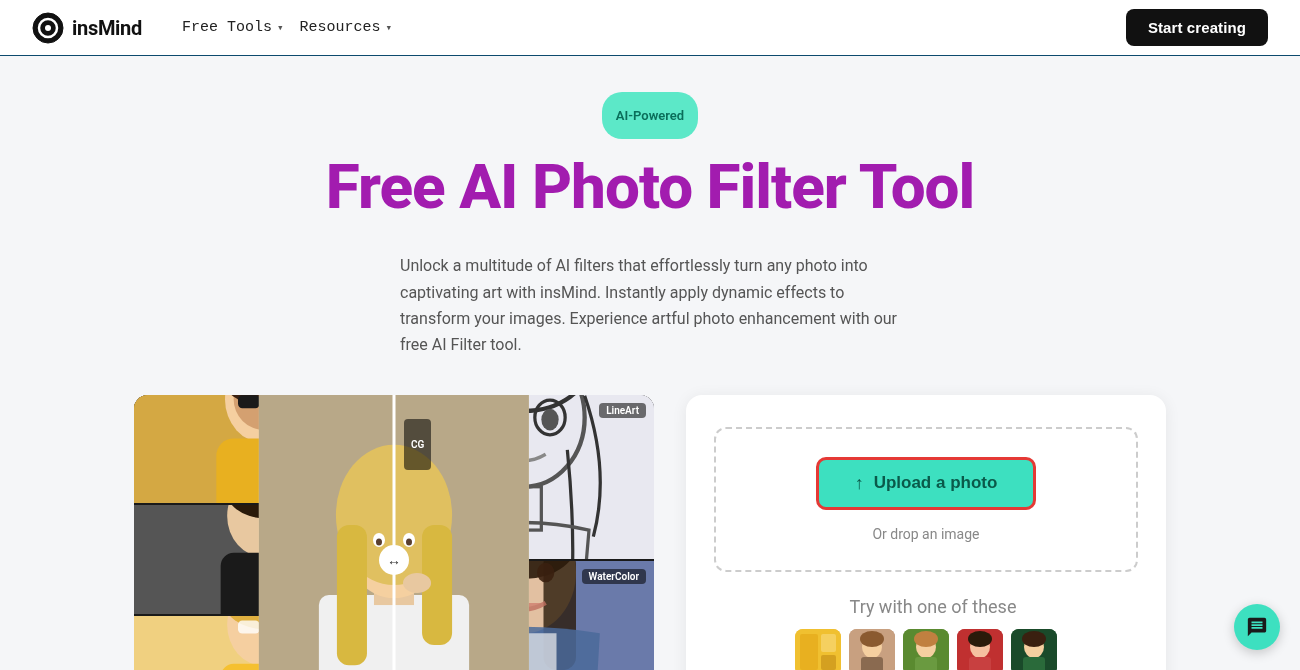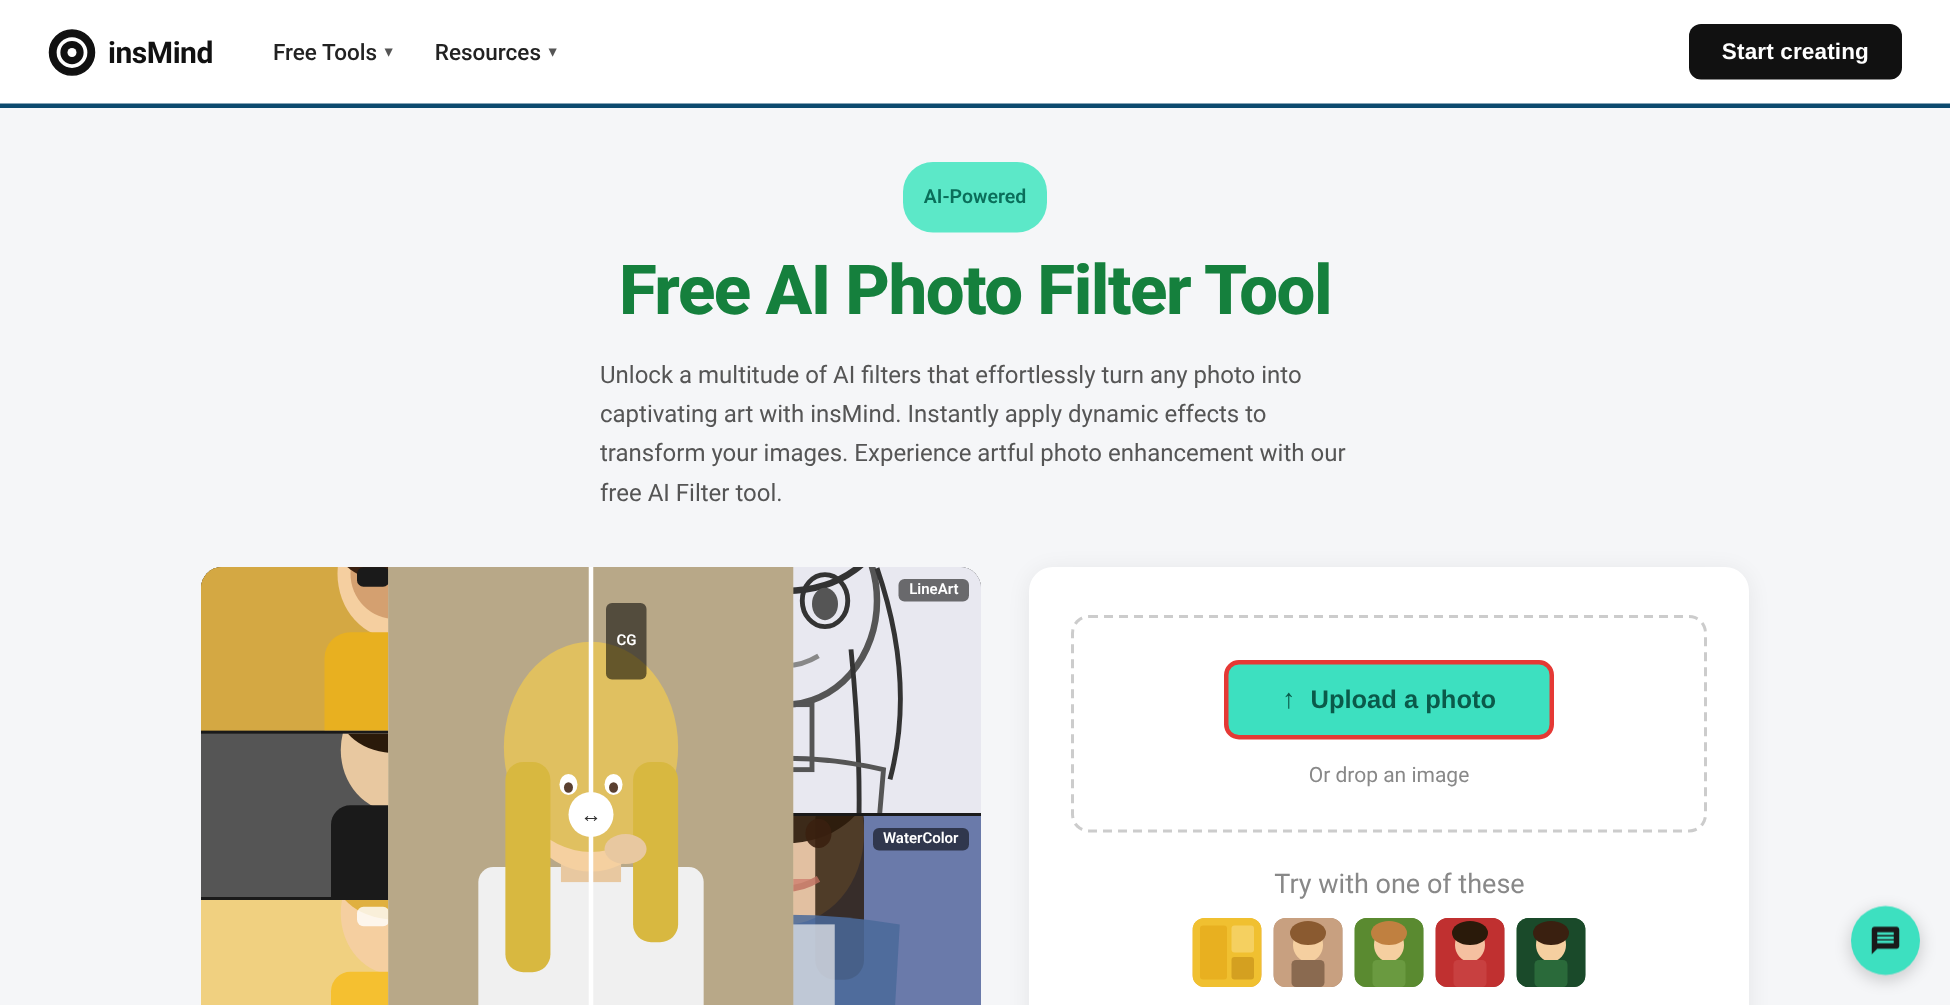--- a/index.html
+++ b/index.html
@@ -11,22 +11,22 @@
       overflow: hidden;
     }
 
     
     .navbar {
       display: flex;
       align-items: center;
       justify-content: space-between;
       background: #fff;
       padding: 0 32px;
-      height: 72px;
-      border-bottom: 3px solid #0c4a6e;
+      height: 56px;
+      border-bottom: 1px solid #0c4a6e;
       position: relative;
       z-index: 10;
     }
     .navbar-logo {
       display: flex;
       align-items: center;
       gap: 8px;
     }
     .logo-icon {
       width: 32px;
@@ -34,22 +34,23 @@
     }
     .logo-text {
       font-size: 20px;
       font-weight: 700;
       color: #111;
       letter-spacing: -0.3px;
     }
     .navbar-links {
       display: flex;
       align-items: center;
-      gap: 28px;
+      gap: 16px;
       margin-left: 40px;
+      font-family: Liberation Mono, monospace;
     }
     .navbar-left {
       display: flex;
       align-items: center;
     }
     .nav-link {
       font-size: 15px;
       color: #222;
       display: flex;
       align-items: center;
@@ -87,26 +88,26 @@
       color: #0a6e5a;
       font-size: 13px;
       font-weight: 600;
       padding: 16px 14px;
       border-radius: 20px;
       margin-bottom: 14px;
       display: inline-block;
     }
 
     .page-title {
-      font-size: 46px;
+      font-size: 62px;
       font-weight: 800;
-      color: #15803d;
+      color: #a21caf;
       text-align: center;
       line-height: 1.1;
-      margin-bottom: 17px;
+      margin-bottom: 32px;
       letter-spacing: -1px;
     }
 
     .page-description {
       font-size: 16px;
       color: #555;
       text-align: left;
       max-width: 500px;
       line-height: 1.65;
       margin-bottom: 36px;

